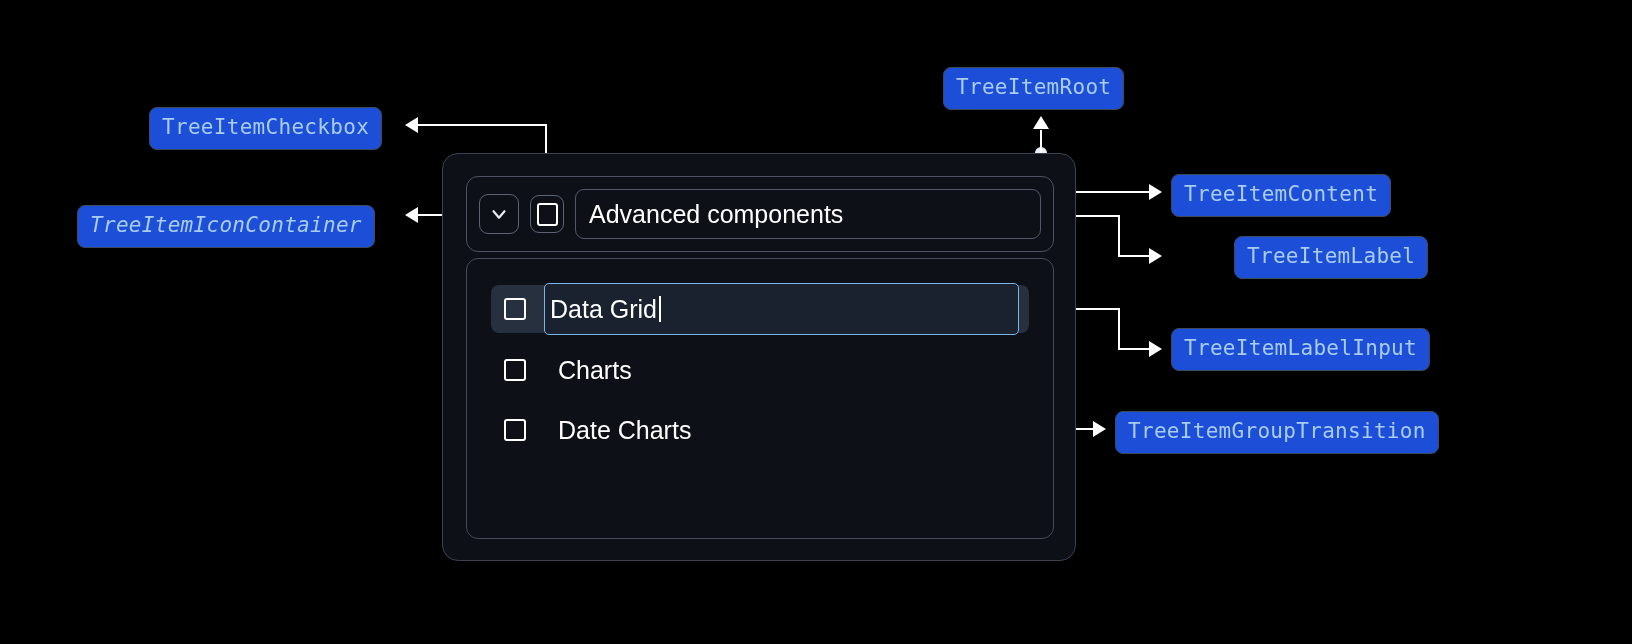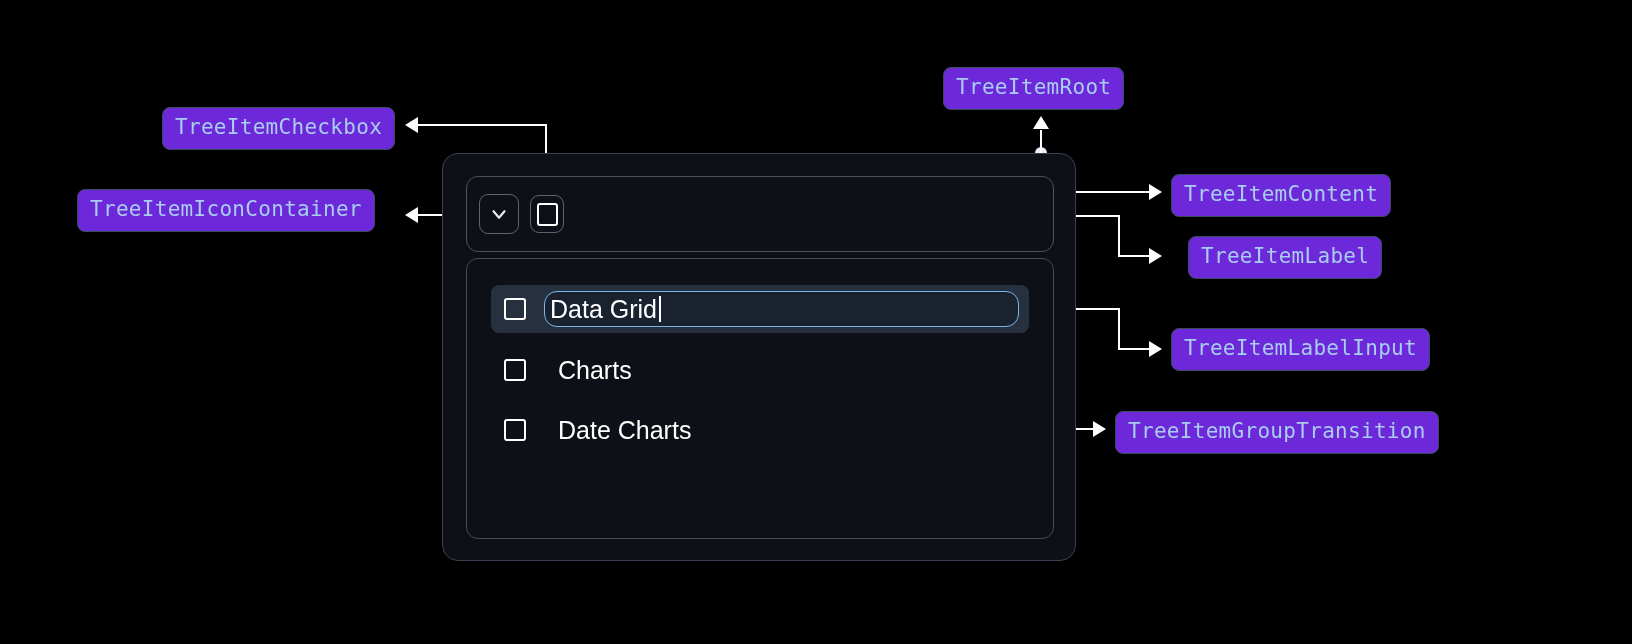--- a/index.html
+++ b/index.html
@@ -17,21 +17,21 @@
   #stage {
     position: relative;
     width: 1632px;
     height: 644px;
     background: #000000;
   }
 
   
   .anno {
     position: absolute;
-    background: #6d28d9;
+    background: #1d4ed8;
     border: 1px solid #3c4a5e;
     border-radius: 8px;
     color: #a8cdf0;
     font-family: "DejaVu Sans Mono", "Liberation Mono", monospace;
     font-size: 21px;
     letter-spacing: 0.3px;
     line-height: 1;
     padding: 9px 12px 11px 12px;
     white-space: nowrap;
     box-sizing: border-box;
@@ -190,24 +190,24 @@
   .child-row + .child-row { margin-top: 13px; gap: 32px; }
 
   .child-text {
     color: #ffffff;
     font-size: 25px;
     line-height: 1;
   }
 
   .label-input {
     flex: 1 1 auto;
-    height: 36px;
+    height: 52px;
     margin-right: 10px;
     border: 1.5px solid #7ab6e8;
-    border-radius: 13px;
+    border-radius: 5px;
     background: #1a2230;
     box-sizing: border-box;
     display: flex;
     align-items: center;
     padding: 0 5px;
     position: relative;
   }
   .label-input .val {
     color: #ffffff;
     font-size: 25px;
@@ -221,27 +221,27 @@
     margin-left: 2px;
   }
 </style>
 </head>
 <body>
 
 <div id="stage">
 
   <div class="anno" style="left:943px; top:67px;">TreeItemRoot</div>
 
-  <div class="anno" style="left:162px; top:107px;">TreeItemCheckbox</div>
-
-  <div class="anno" style="left:77px; top:189px;">TreeItemIconContainer</div>
+  <div class="anno" style="left:149px; top:107px;">TreeItemCheckbox</div>
+
+  <div class="anno" style="left:77px; top:205px;font-style:italic;">TreeItemIconContainer</div>
 
   <div class="anno" style="left:1171px; top:174px;">TreeItemContent</div>
 
-  <div class="anno" style="left:1188px; top:236px;">TreeItemLabel</div>
+  <div class="anno" style="left:1234px; top:236px;">TreeItemLabel</div>
 
   <div class="anno" style="left:1115px; top:411px;">TreeItemGroupTransition</div>
 
   <div class="anno" style="left:1171px; top:328px;">TreeItemLabelInput</div>
 
   <div class="dot" style="left:1035px; top:147px;"></div>
   <div class="line-v" style="left:1040px; top:130px; height:23px;"></div>
   <div class="arrow arrow-up" style="left:1033px; top:116px;"></div>
 
   <div class="dot" style="left:540px; top:186px;"></div>
@@ -282,20 +282,23 @@
         <svg width="22" height="22" viewBox="0 0 24 24" fill="none" stroke="#e8eaed" stroke-width="2.4" stroke-linecap="round" stroke-linejoin="round">
           <polyline points="6 9 12 16 18 9"></polyline>
         </svg>
       </span>
     </div>
 
     <div class="tree-checkbox">
       <span class="cbox-sm"></span>
     </div>
 
+    <div class="tree-label">
+      <span>Advanced components</span>
+    </div>
   </div>
 
   <div id="tree-group">
 
     <div class="child-row selected">
       <span class="cbox"></span>
       <span class="label-input">
         <span class="val">Data Grid</span>
         <span class="caret"></span>
       </span>

